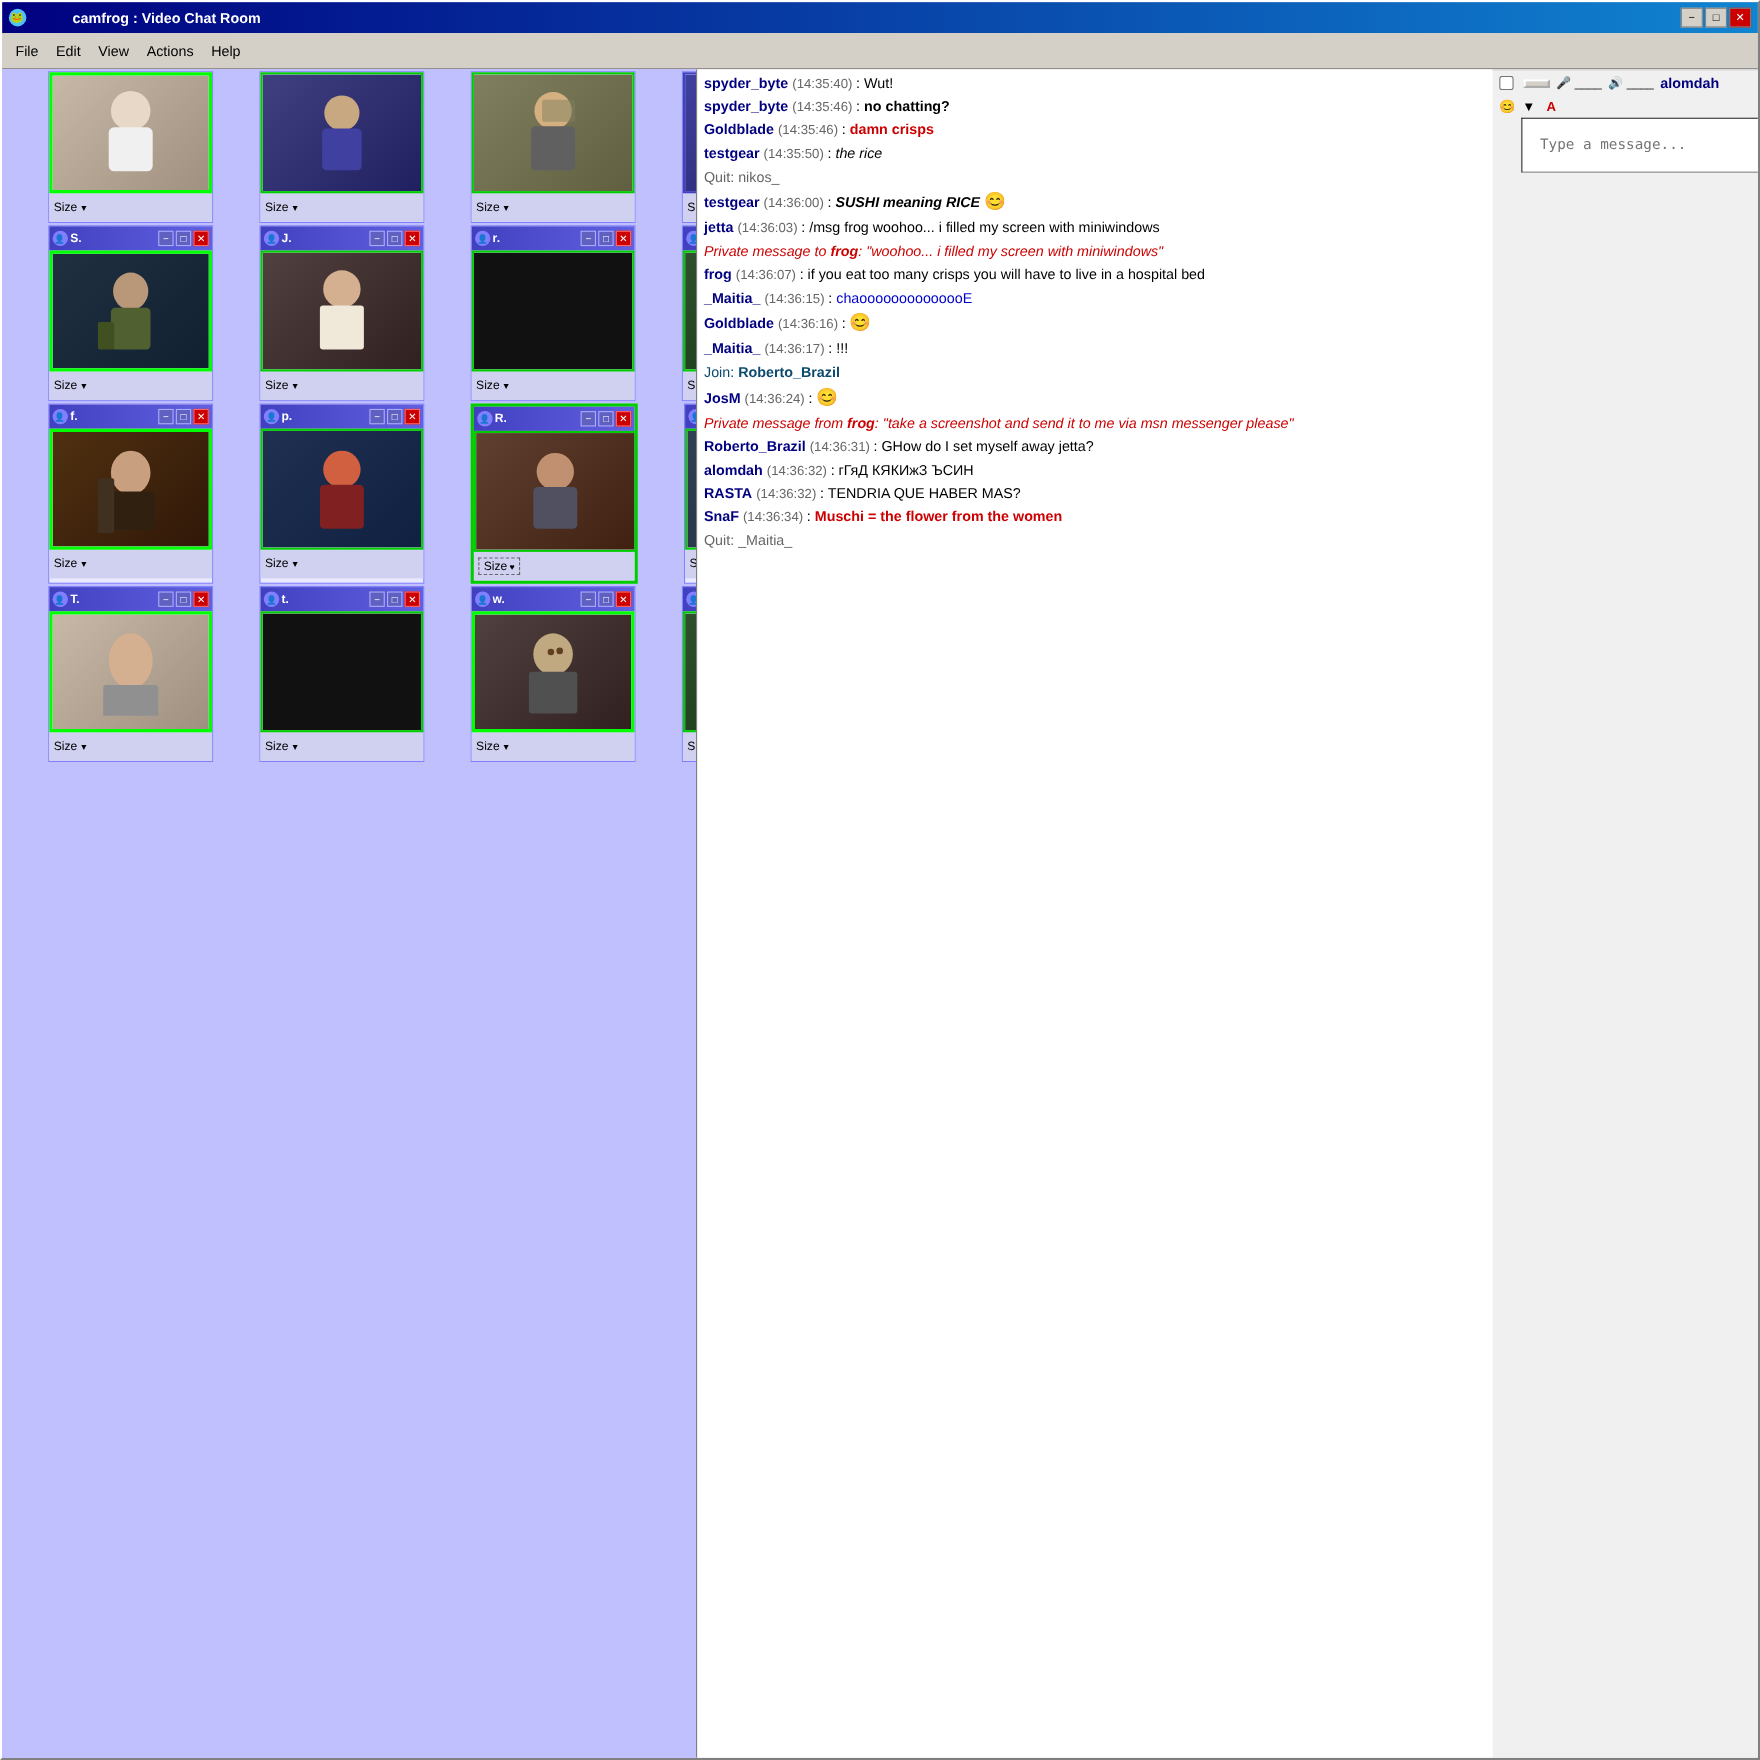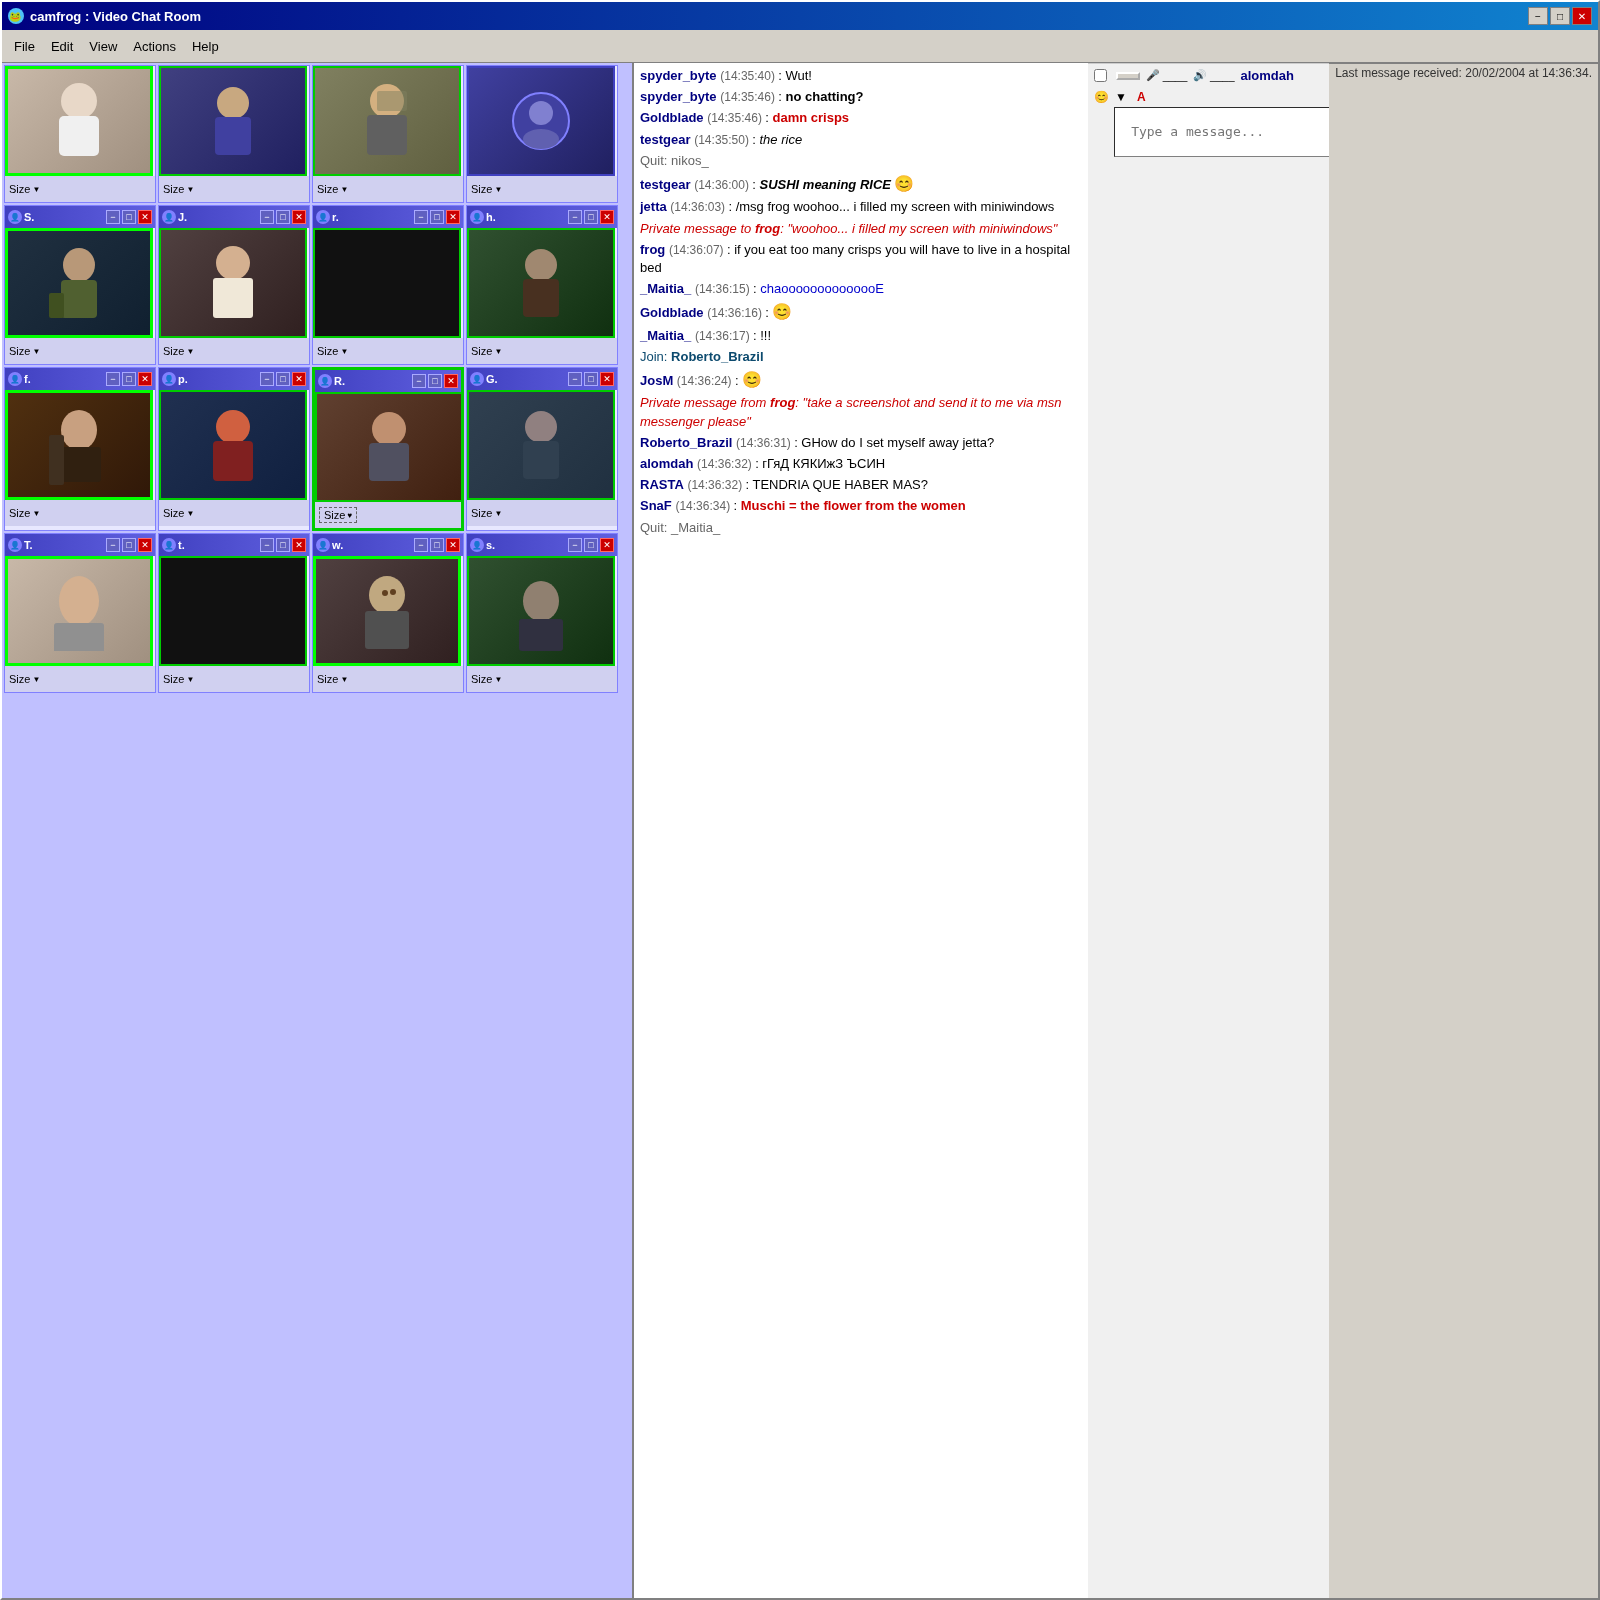--- a/index.html
+++ b/index.html
@@ -41,21 +41,21 @@
       width: 16px;
       height: 16px;
       background: #4fc3f7;
       border-radius: 50%;
       margin-right: 6px;
       display: flex;
       align-items: center;
       justify-content: center;
       font-size: 10px;
     }
-    .title-bar-text { flex: 1; }
+    .title-bar-text { flex: 1; margin-left: 36px; }
     .title-bar-buttons { display: flex; gap: 2px; }
     .title-btn {
       width: 20px; height: 18px;
       background: #d4d0c8;
       border: 1px solid #808080;
       font-size: 10px;
       cursor: pointer;
       display: flex; align-items: center; justify-content: center;
     }
 
@@ -96,20 +96,21 @@
       display: flex;
       gap: 2px;
     }
 
     .video-cell {
       width: 150px;
       background: #e8e8ff;
       border: 1px solid #8080ff;
       display: flex;
       flex-direction: column;
+      margin-left: 40px;
     }
 
     .video-header {
       background: linear-gradient(to right, #4040c0, #6060e0);
       height: 22px;
       display: flex;
       align-items: center;
       padding: 0 3px;
       gap: 2px;
     }
@@ -818,19 +819,16 @@
           </div>
           <div class="font-btn">
             <span style="font-weight:bold;color:#cc0000;">A</span>
             <span></span>
           </div>
         </div>
 
         <textarea class="chat-text-input" placeholder="Type a message..." style=""></textarea>
       </div>
 
-      <div class="status-bar">
-        <span>Last message received: 20/02/2004 at 14:36:34.</span>
-      </div>
     </div>
 
   </div>
 </div>
 
 </body></html>

